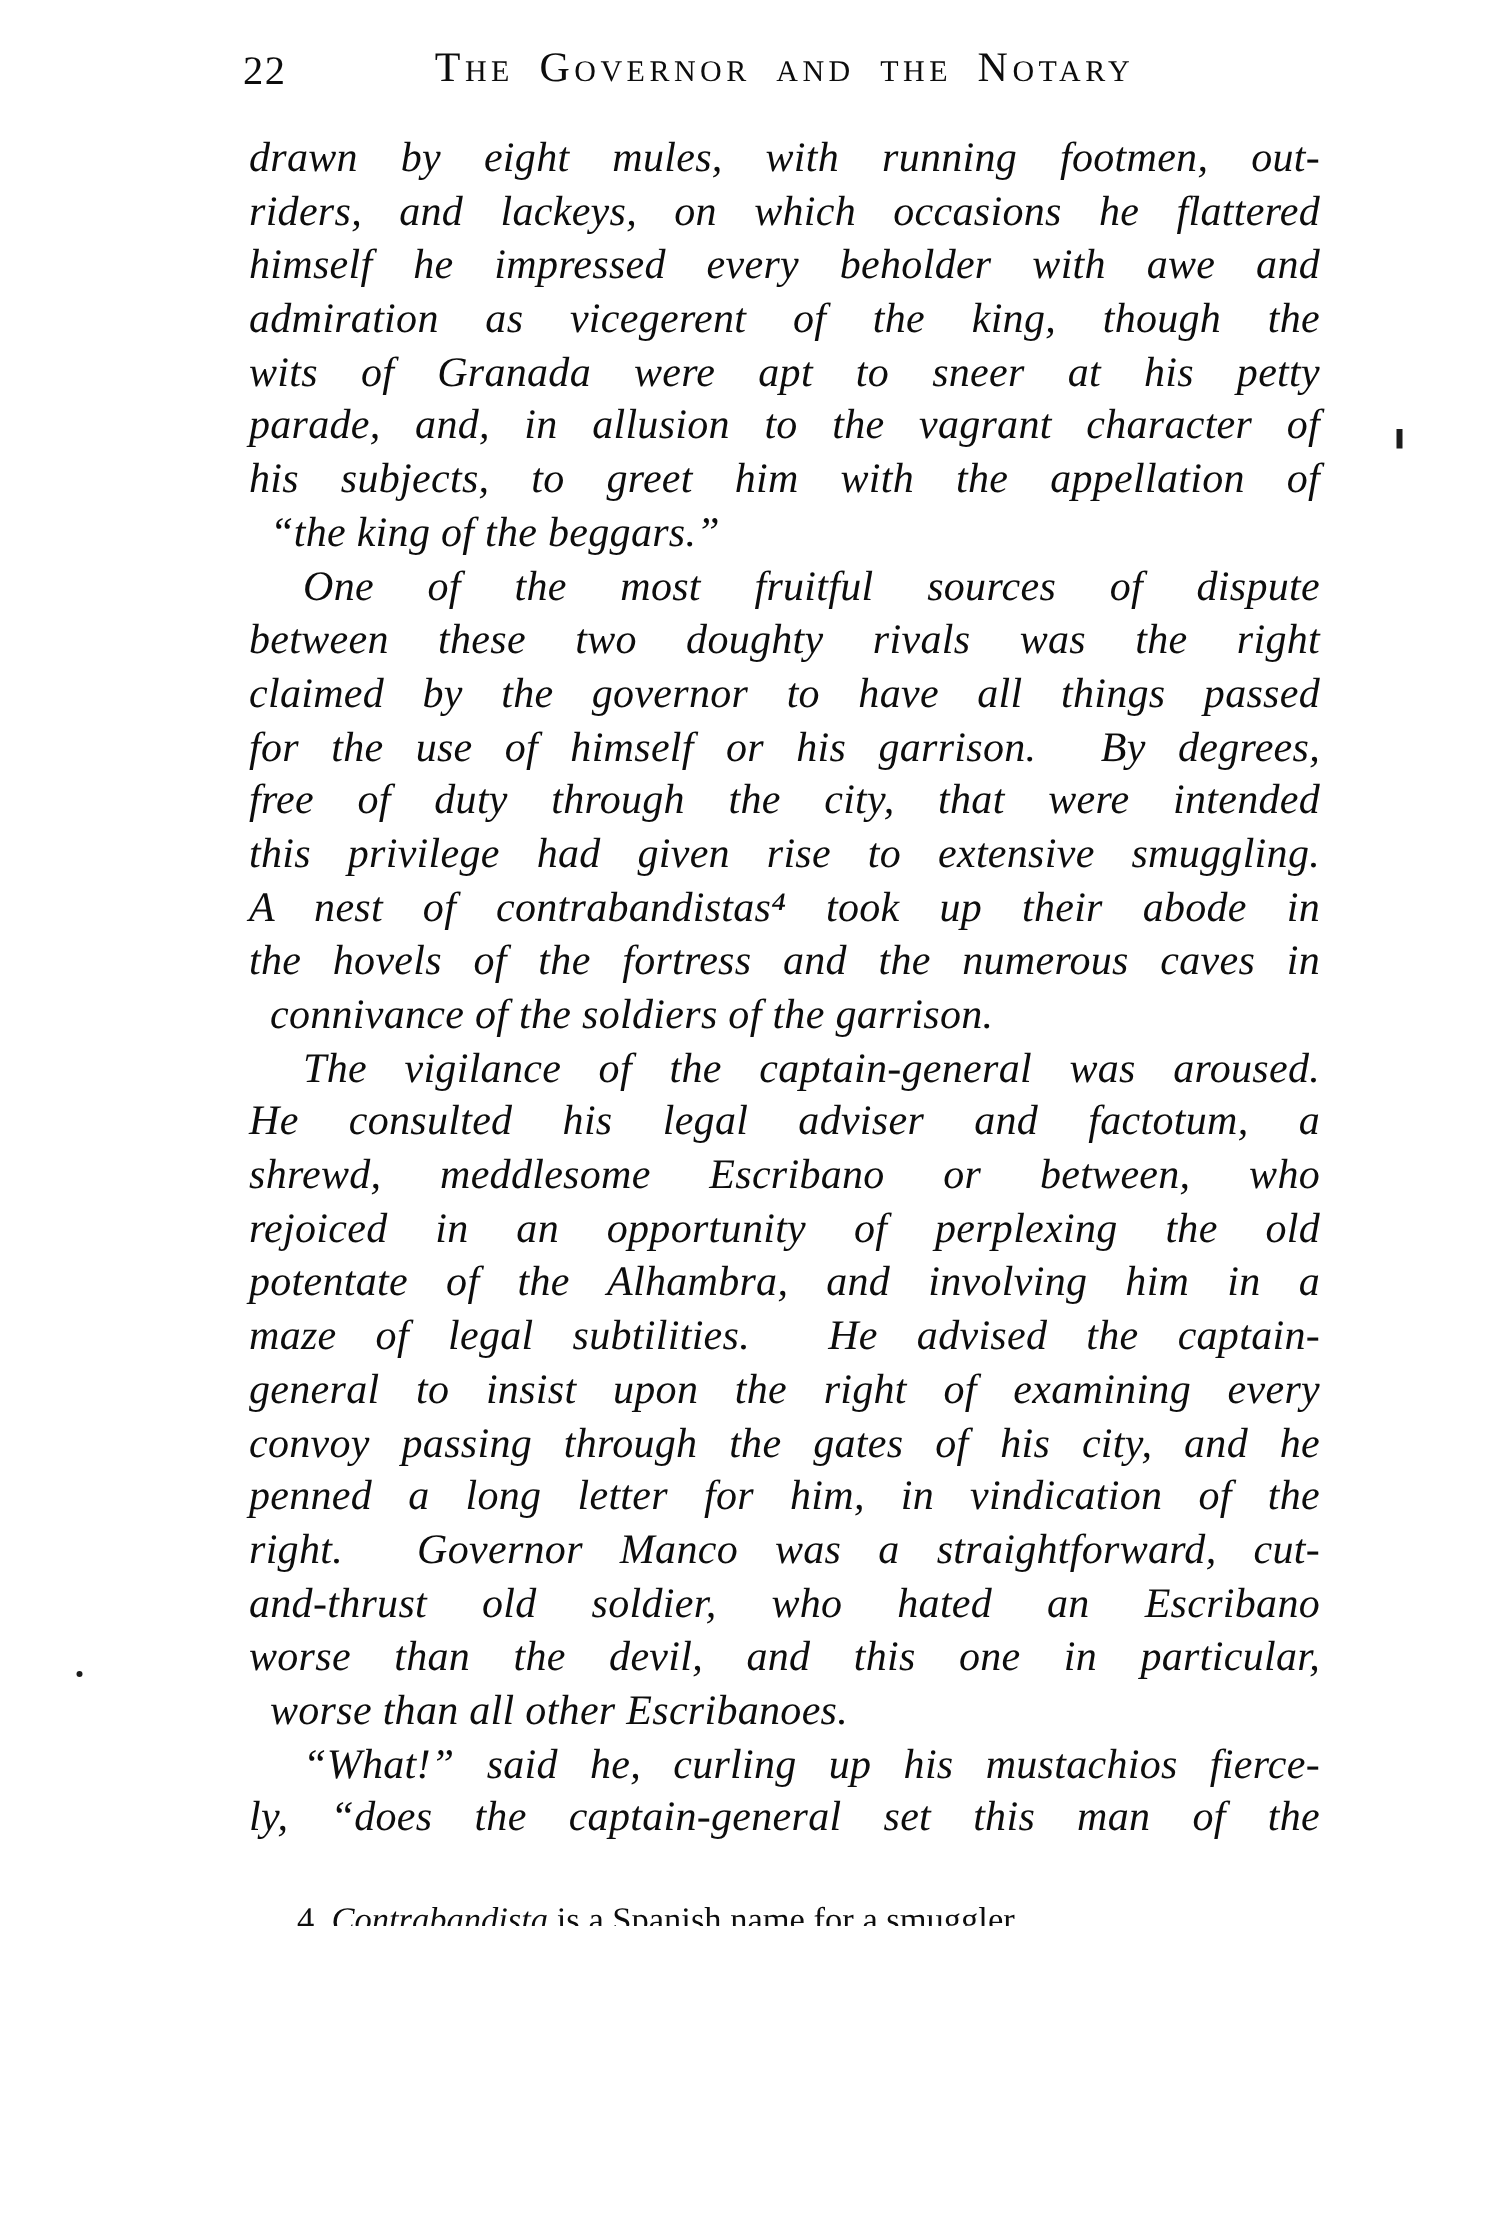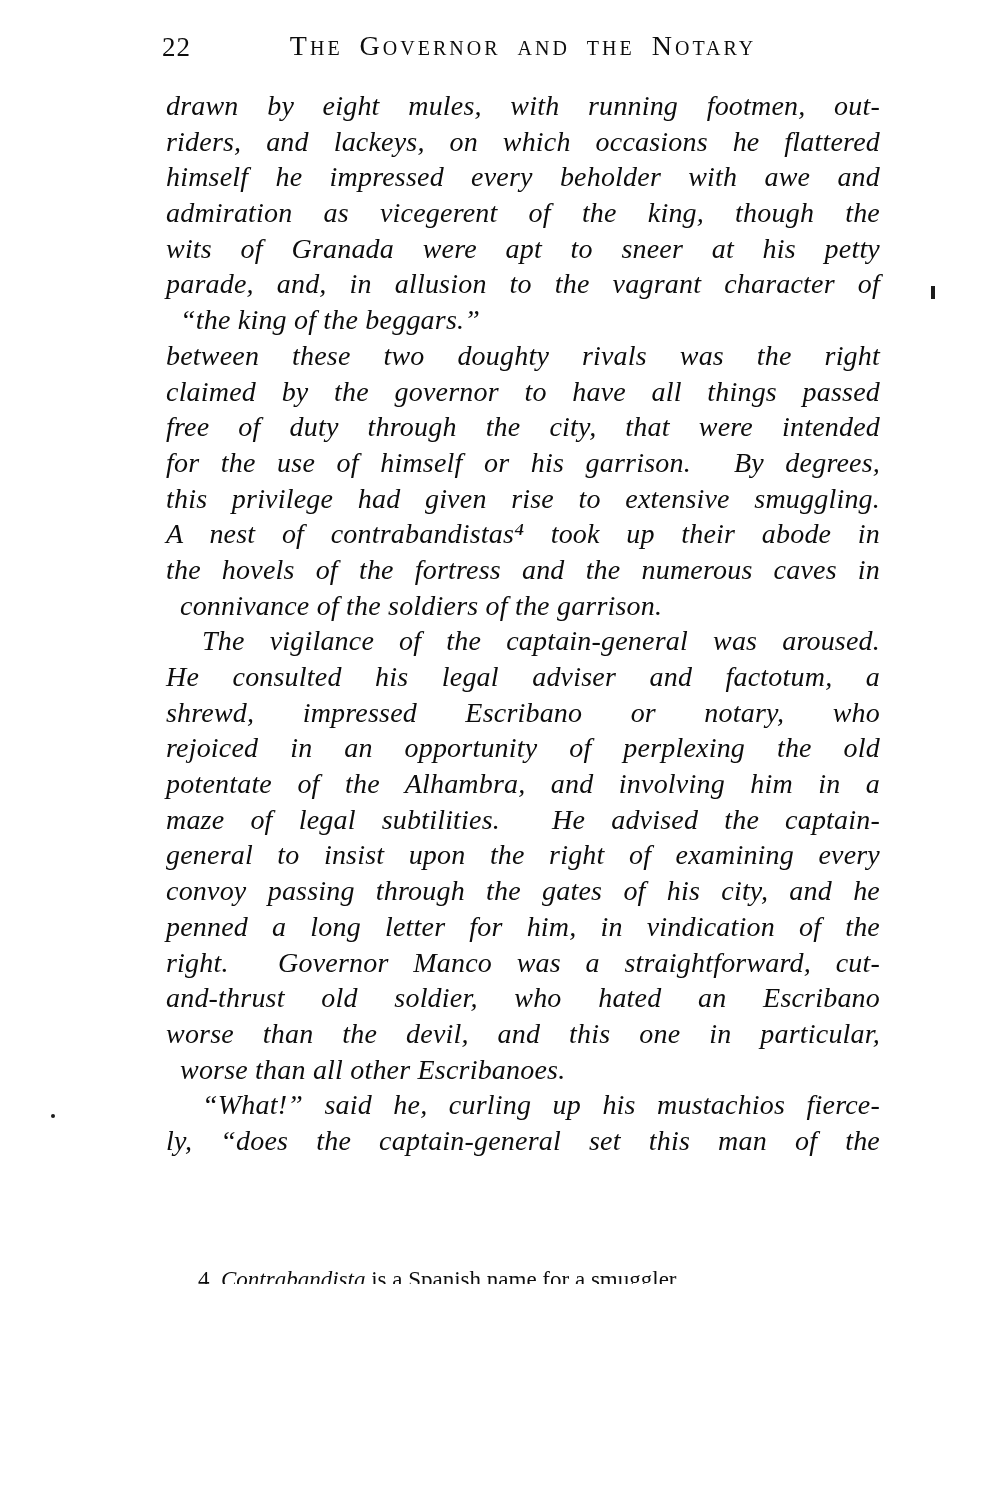--- a/index.html
+++ b/index.html
@@ -83,32 +83,34 @@
     <span class="running-title">The Governor and the Notary</span>
   </header>
 
   <main class="body-text" id="body-text">
       <div class="line">drawn by eight mules, with running footmen, out-</div>
       <div class="line">riders, and lackeys, on which occasions he flattered</div>
       <div class="line">himself he impressed every beholder with awe and</div>
       <div class="line">admiration as vicegerent of the king, though the</div>
       <div class="line">wits of Granada were apt to sneer at his petty</div>
       <div class="line">parade, and, in allusion to the vagrant character of</div>
+      <div class="line">his subjects, to greet him with the appellation of</div>
       <div class="line para-end">“the king of the beggars.”</div>
+      <div class="line indent">One of the most fruitful sources of dispute</div>
       <div class="line">between these two doughty rivals was the right</div>
       <div class="line">claimed by the governor to have all things passed</div>
+      <div class="line">for the use of himself or his garrison.&nbsp; By degrees,</div>
       <div class="line">free of duty through the city, that were intended</div>
-      <div class="line">for the use of himself or his garrison.&nbsp; By degrees,</div>
       <div class="line">this privilege had given rise to extensive smuggling.</div>
       <div class="line">A nest of contrabandistas⁴ took up their abode in</div>
       <div class="line">the hovels of the fortress and the numerous caves in</div>
       <div class="line para-end">connivance of the soldiers of the garrison.</div>
       <div class="line indent">The vigilance of the captain-general was aroused.</div>
       <div class="line">He consulted his legal adviser and factotum, a</div>
-      <div class="line">shrewd, impressed Escribano or notary, who</div>
+      <div class="line">shrewd, meddlesome Escribano or between, who</div>
       <div class="line">rejoiced in an opportunity of perplexing the old</div>
       <div class="line">potentate of the Alhambra, and involving him in a</div>
       <div class="line">maze of legal subtilities.&nbsp; He advised the captain-</div>
       <div class="line">general to insist upon the right of examining every</div>
       <div class="line">convoy passing through the gates of his city, and he</div>
       <div class="line">penned a long letter for him, in vindication of the</div>
       <div class="line">right.&nbsp; Governor Manco was a straightforward, cut-</div>
       <div class="line">and-thrust old soldier, who hated an Escribano</div>
       <div class="line">worse than the devil, and this one in particular,</div>
       <div class="line para-end">worse than all other Escribanoes.</div>

